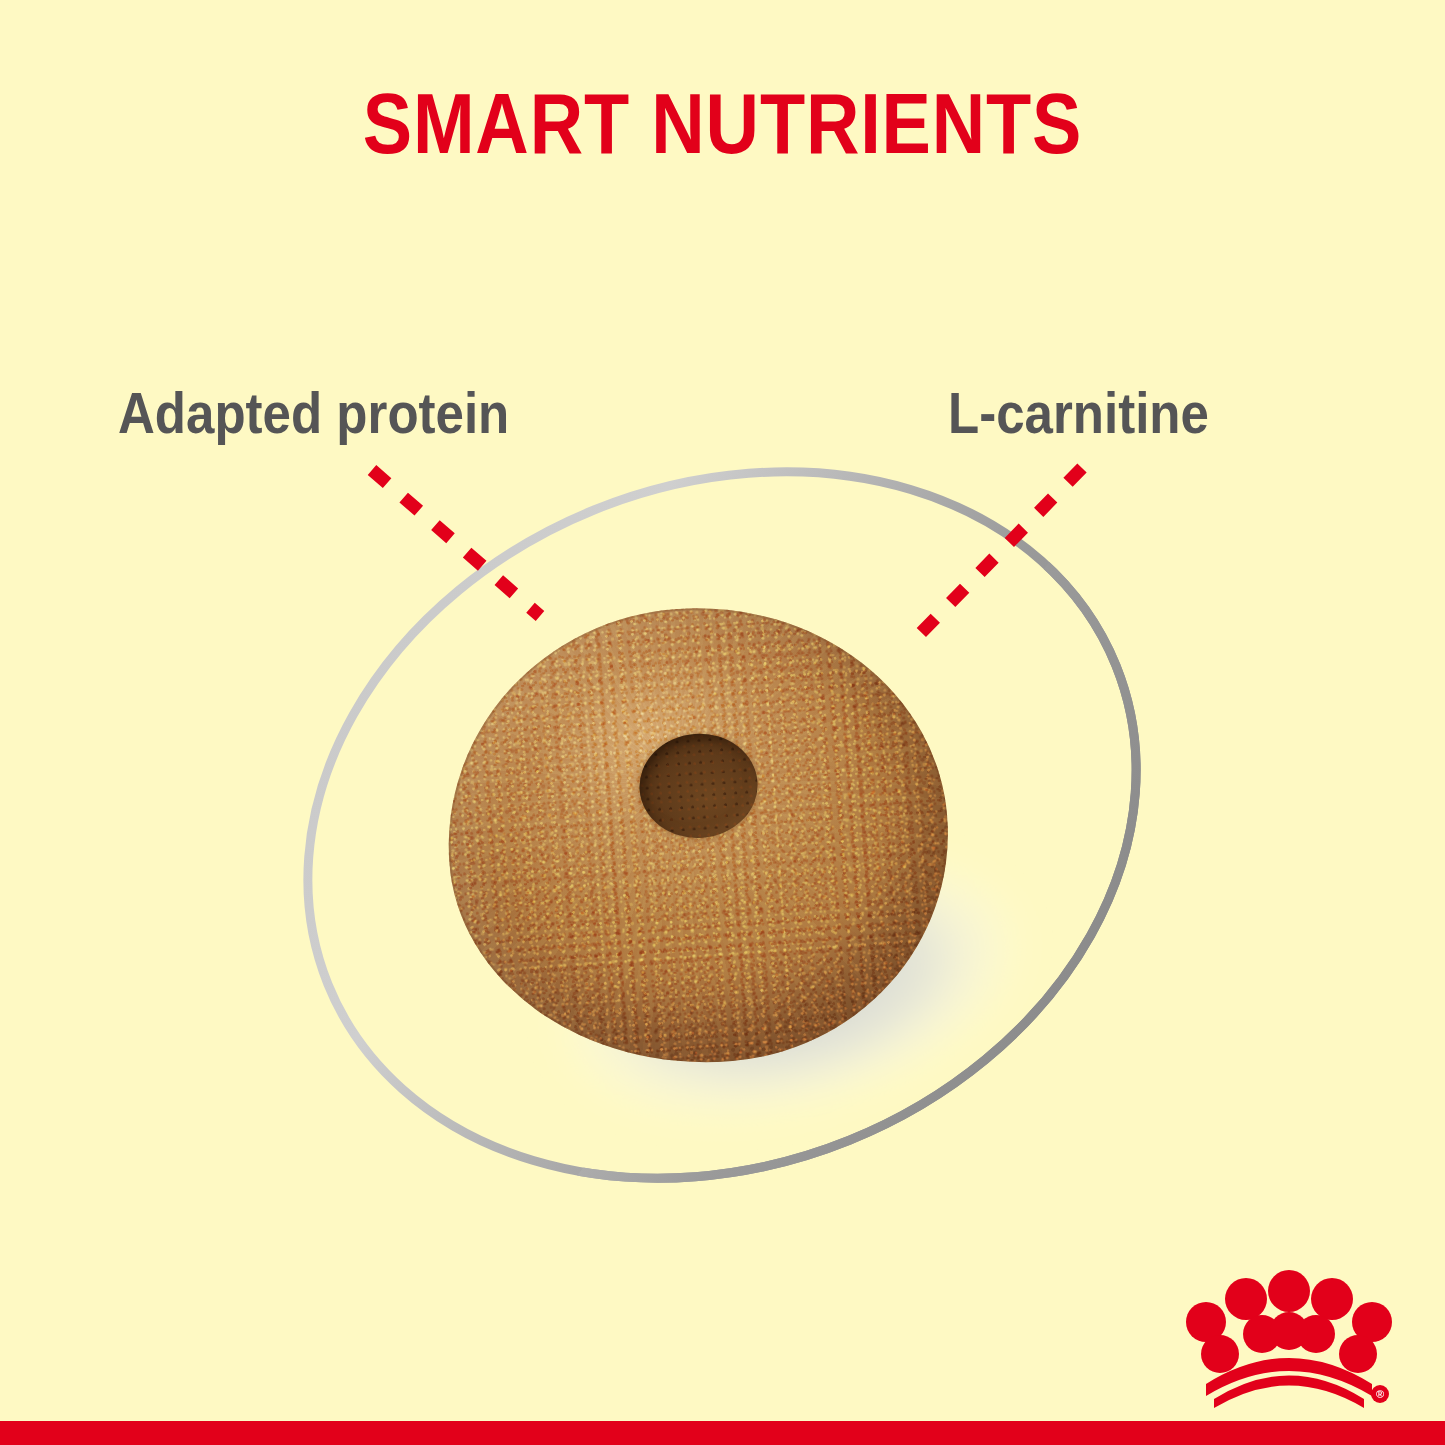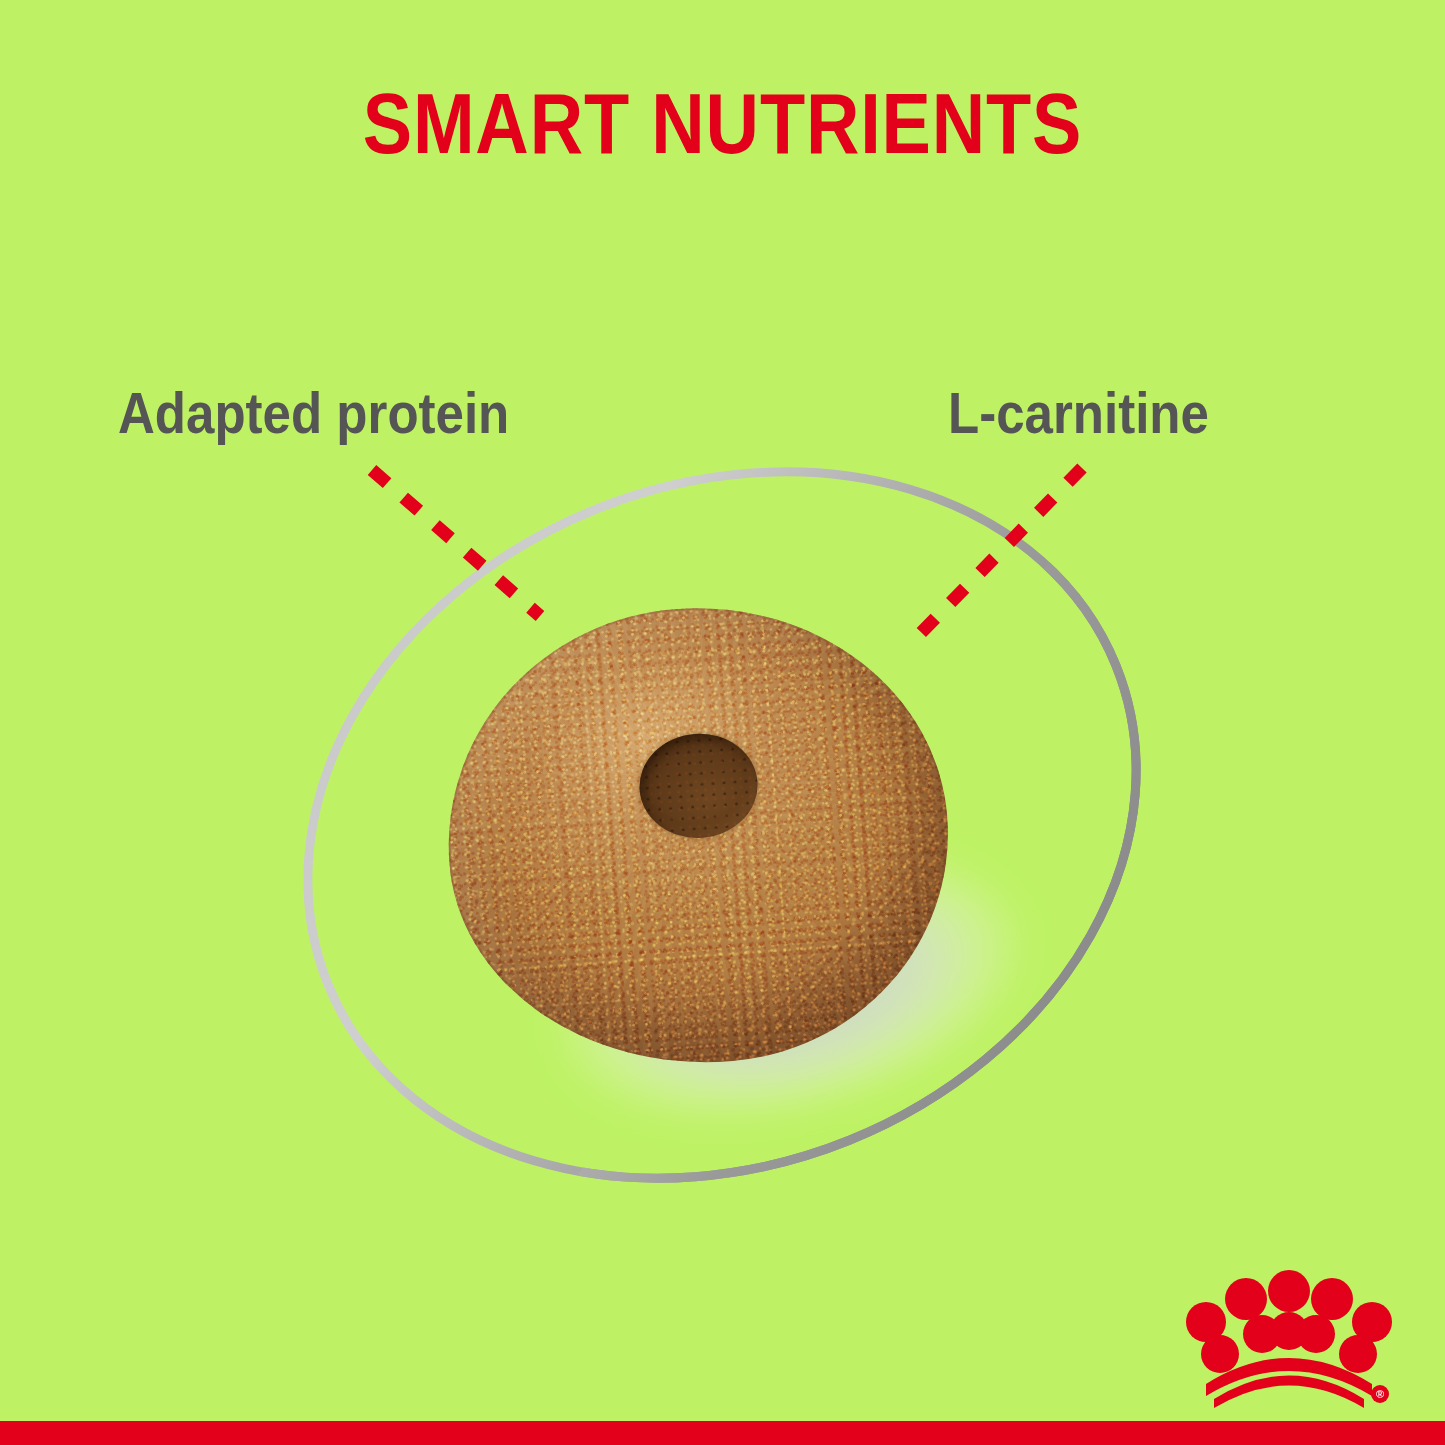--- a/index.html
+++ b/index.html
@@ -9,21 +9,21 @@
     background: #ffffff;
   }
   body {
     font-family: "Liberation Sans", sans-serif;
   }
 
   #stage {
     position: relative;
     width: 1445px;
     height: 1445px;
-    background: #bef264;
+    background: #fef9c3;
     overflow: hidden;
   }
 
   
   #title {
     position: absolute;
     left: 0;
     top: 78px;
     width: 1445px;
     text-align: center;

